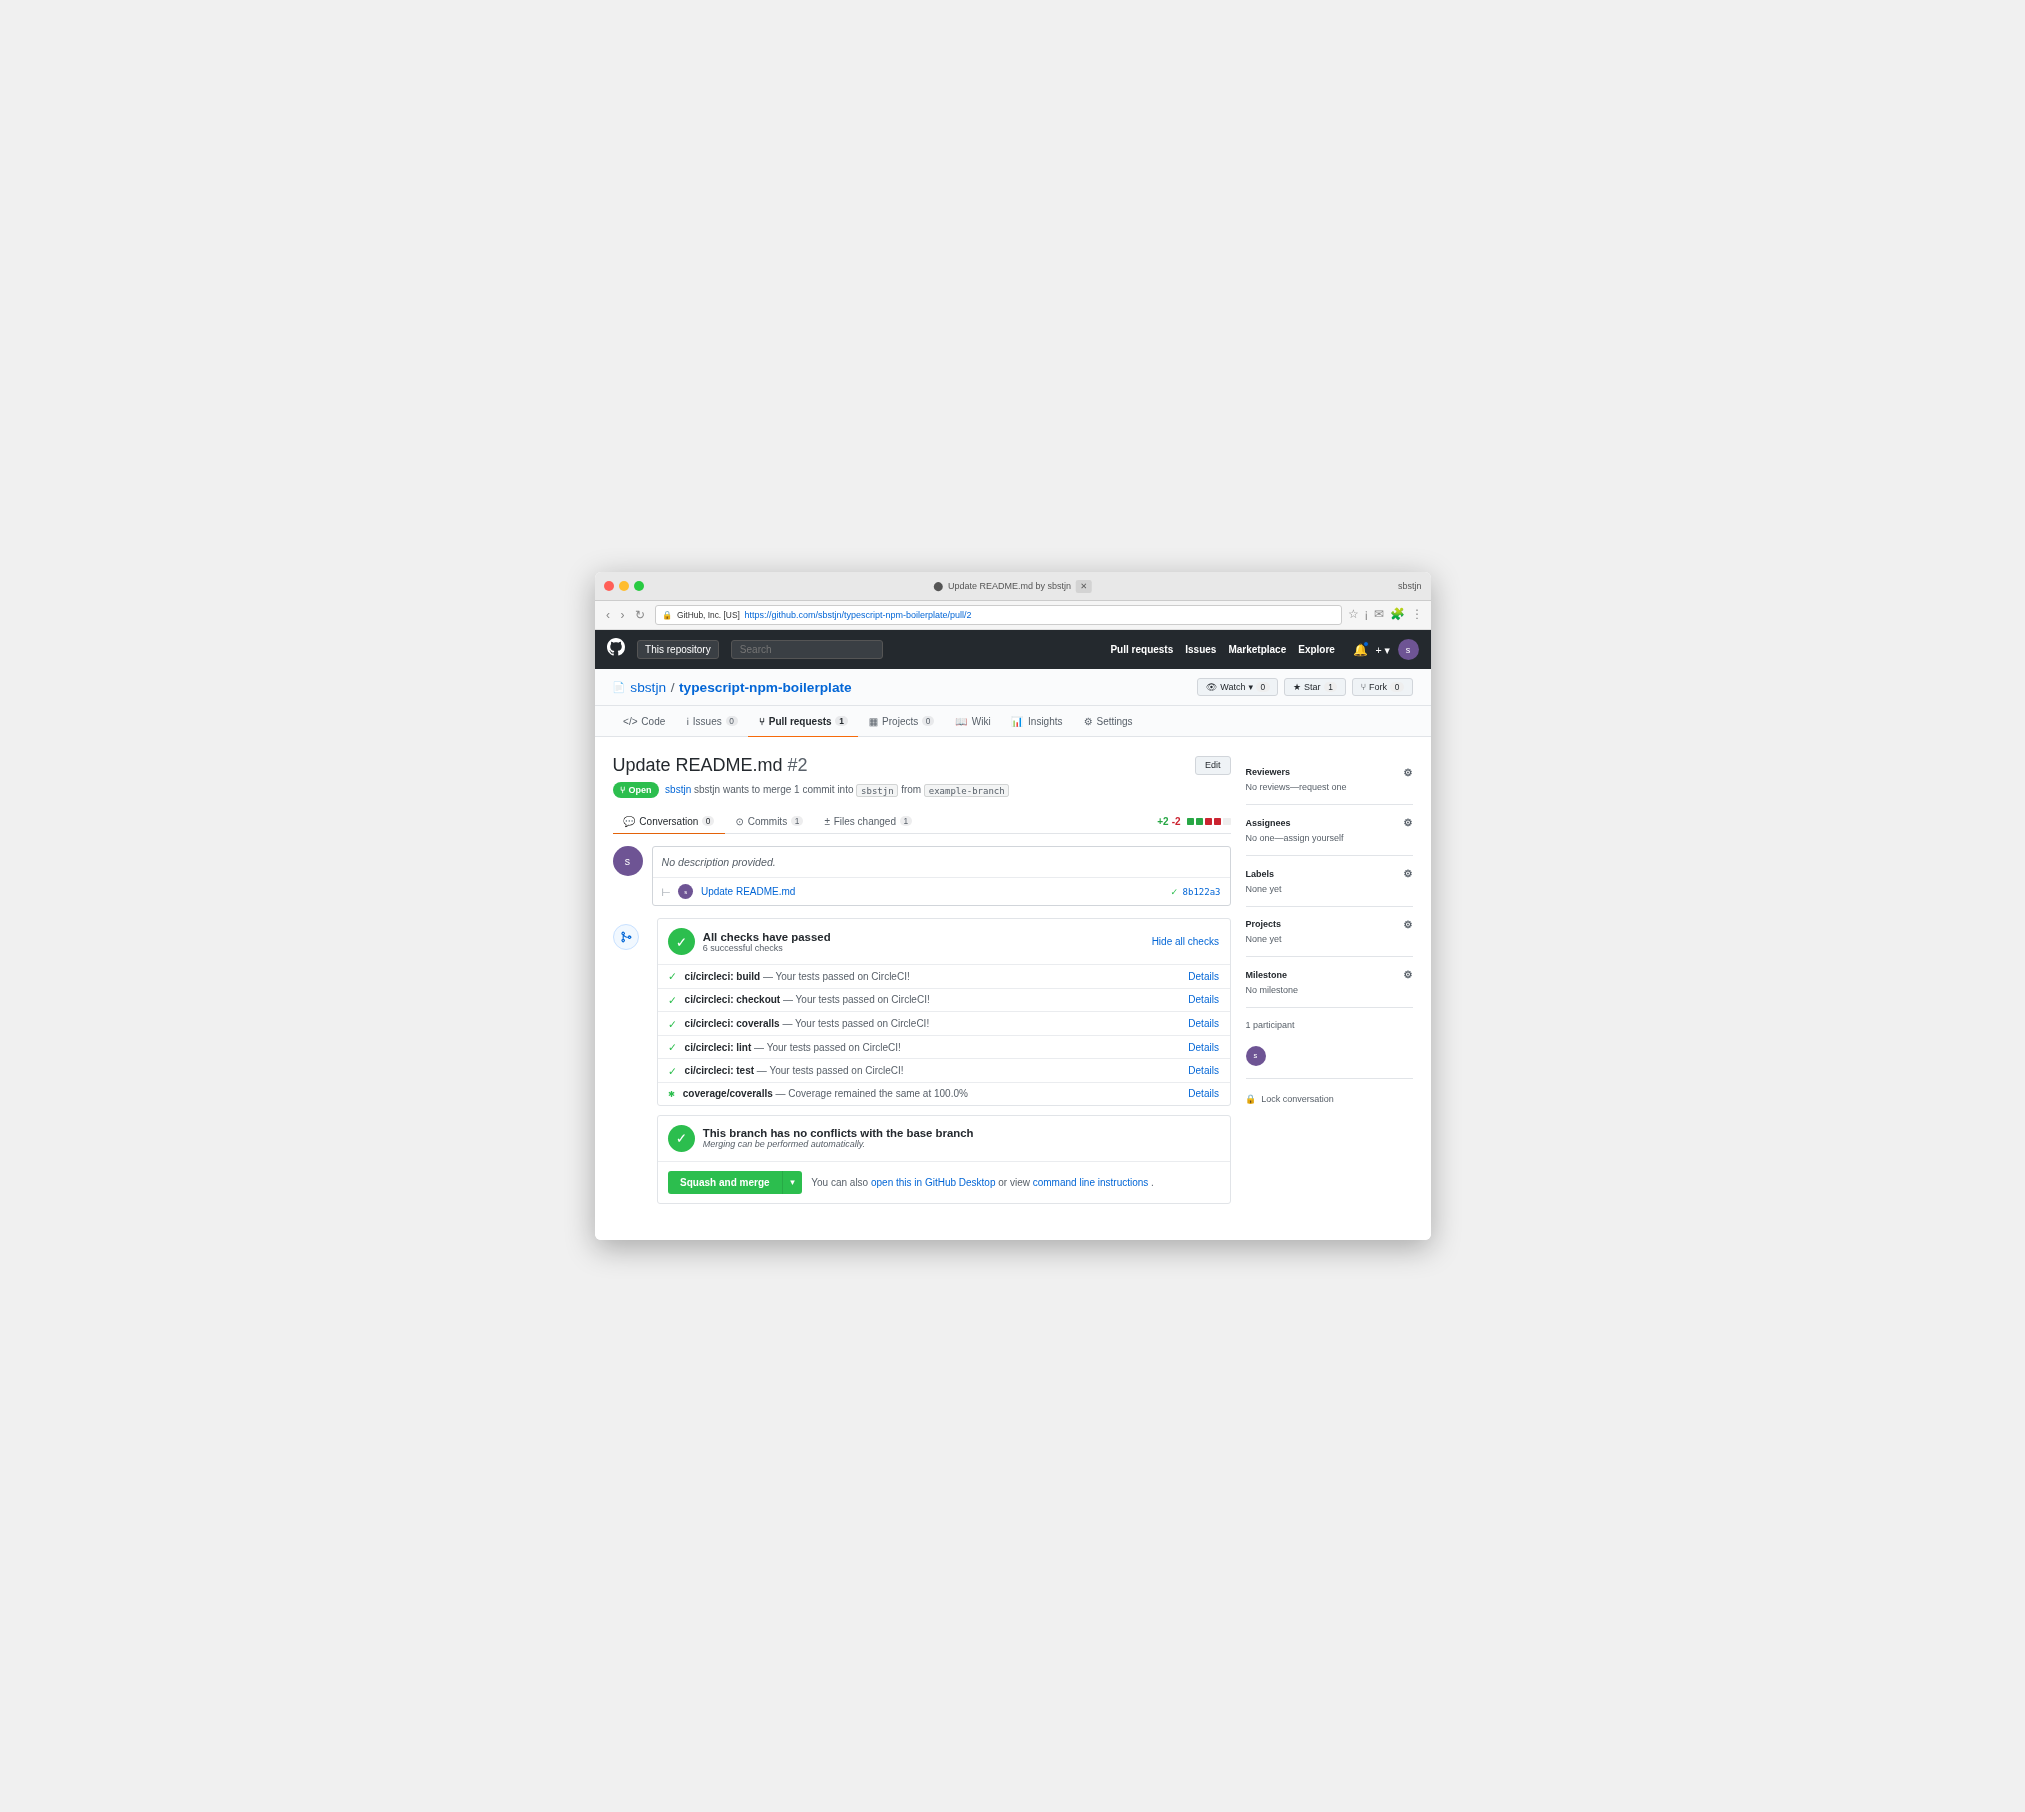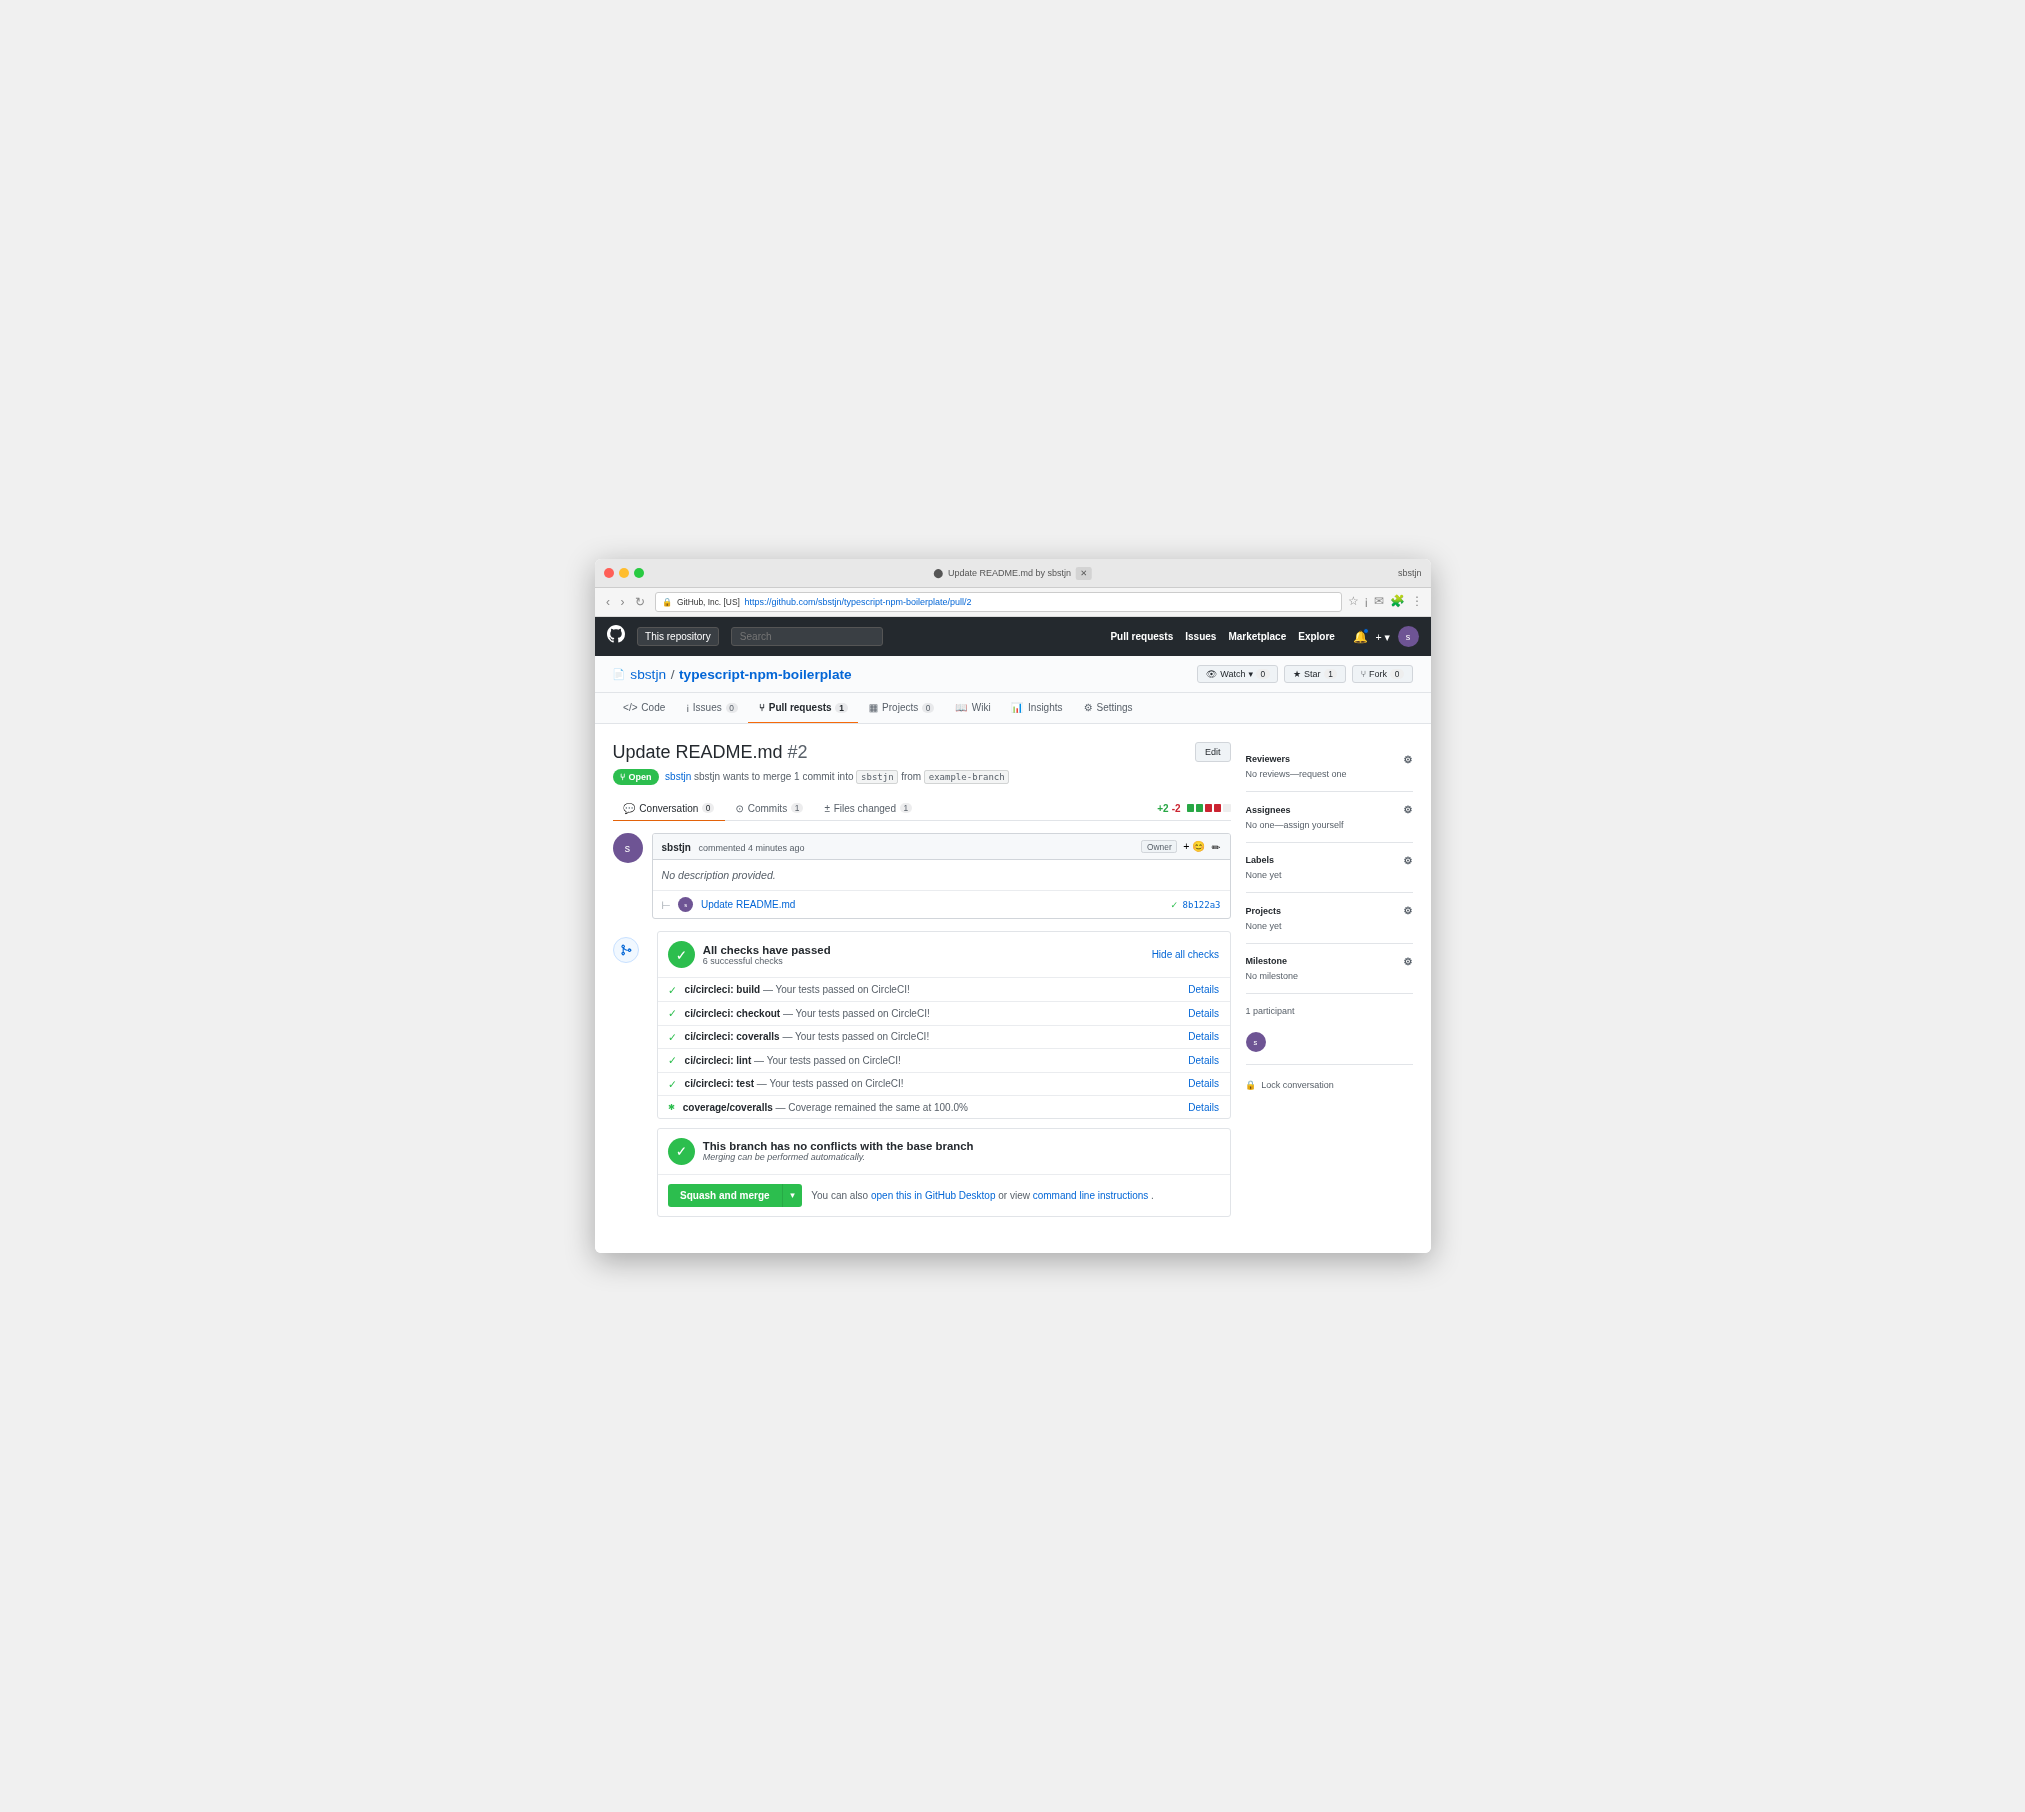--- a/index.html
+++ b/index.html
@@ -702,31 +702,20 @@
             <div class="diff-bar diff-bar-red"></div>
             <div class="diff-bar diff-bar-red"></div>
             <div class="diff-bar diff-bar-gray"></div>
           </div>
         </div>
       </div>
 
       <div class="comment-area">
         <div class="comment-avatar">s</div>
         <div class="comment-box">
-          <div class="comment-header">
-            <div>
-              <span class="comment-author">sbstjn</span>
-              <span class="comment-time">commented 4 minutes ago</span>
-            </div>
-            <div class="comment-actions">
-              <span class="comment-badge">Owner</span>
-              <span>+ 😊</span>
-              <span>✏</span>
-            </div>
-          </div>
           <div class="comment-body">
             <em>No description provided.</em>
           </div>
 
           <div class="commit-row">
             <span class="commit-icon">⊢</span>
             <div class="commit-avatar">s</div>
             <a class="commit-link">Update README.md</a>
             <div class="commit-sha">
               <span class="commit-sha-check">✓</span>

